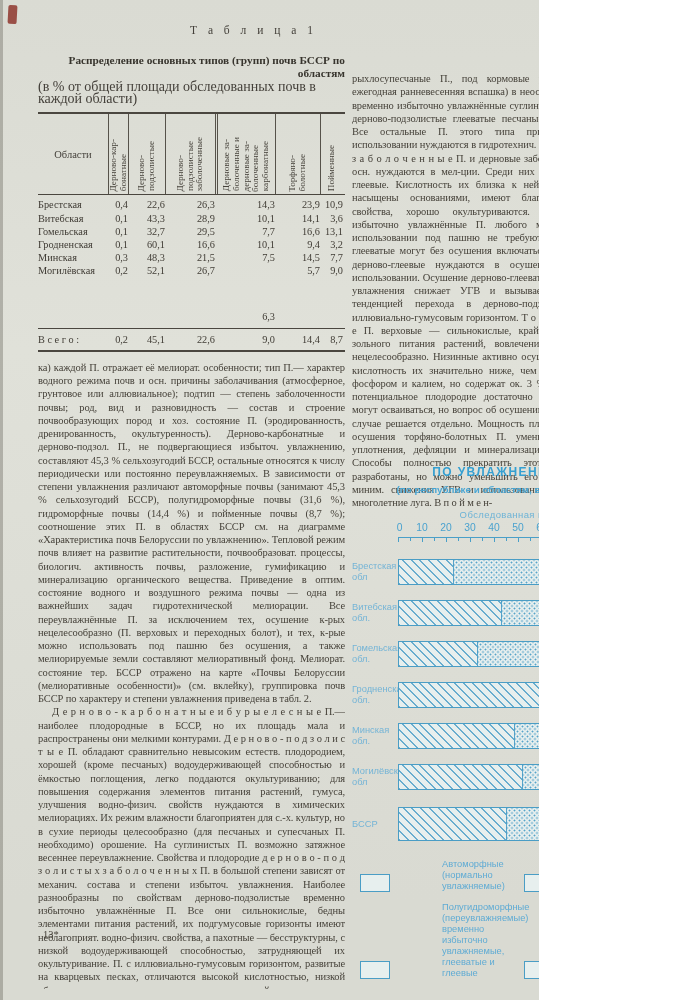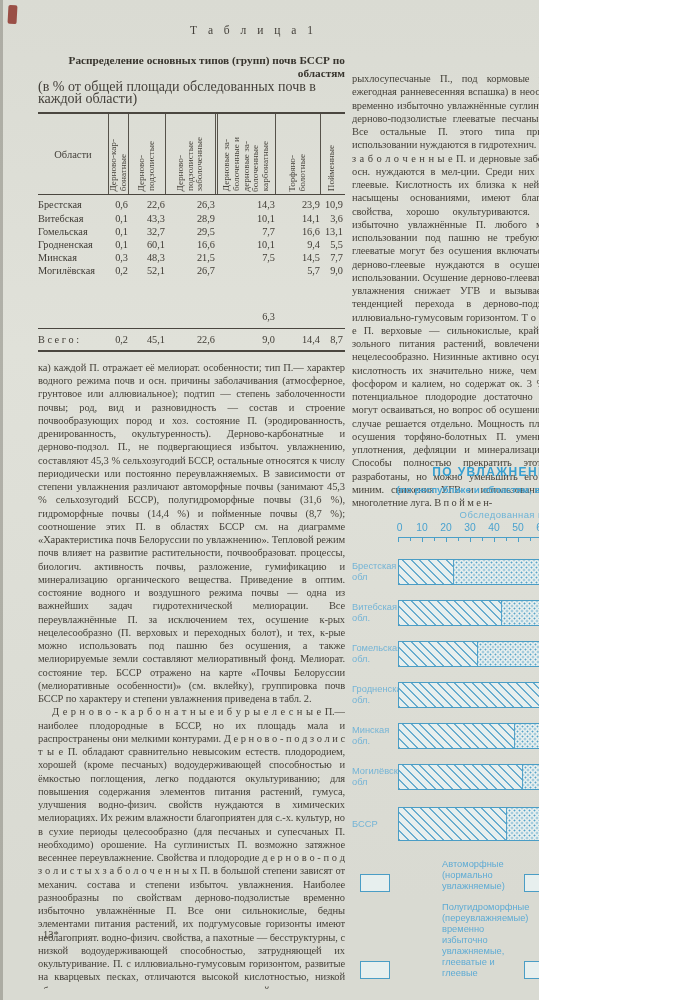--- a/index.html
+++ b/index.html
@@ -107,21 +107,21 @@
             <span class="vln">Торфяно-</span>
             <span class="vln">болотные</span>
           </div>
           <div class="th" style="width: 23px;">
             <span class="vln">Пойменные</span>
           </div>
         </div>
       <div class="tbody" id="tbody">
           <div class="trow">
             <div class="tname" style="width: 70px;">Брестская</div>
-            <div class="tnum" style="width: 20px;">0,6</div>
+            <div class="tnum" style="width: 20px;">0,4</div>
             <div class="tnum" style="width: 37px;">22,6</div>
             <div class="tnum" style="width: 50px;">26,3</div>
             <div class="tnum" style="width: 60px;">14,3</div>
             <div class="tnum" style="width: 45px;">23,9</div>
             <div class="tnum" style="width: 23px;">10,9</div>
           </div>
           <div class="trow">
             <div class="tname" style="width: 70px;">Витебская</div>
             <div class="tnum" style="width: 20px;">0,1</div>
             <div class="tnum" style="width: 37px;">43,3</div>
@@ -139,21 +139,21 @@
             <div class="tnum" style="width: 45px;">16,6</div>
             <div class="tnum" style="width: 23px;">13,1</div>
           </div>
           <div class="trow">
             <div class="tname" style="width: 70px;">Гродненская</div>
             <div class="tnum" style="width: 20px;">0,1</div>
             <div class="tnum" style="width: 37px;">60,1</div>
             <div class="tnum" style="width: 50px;">16,6</div>
             <div class="tnum" style="width: 60px;">10,1</div>
             <div class="tnum" style="width: 45px;">9,4</div>
-            <div class="tnum" style="width: 23px;">5,5</div>
+            <div class="tnum" style="width: 23px;">3,2</div>
           </div>
           <div class="trow">
             <div class="tname" style="width: 70px;">Минская</div>
             <div class="tnum" style="width: 20px;">0,3</div>
             <div class="tnum" style="width: 37px;">48,3</div>
             <div class="tnum" style="width: 50px;">21,5</div>
             <div class="tnum" style="width: 60px;">7,5</div>
             <div class="tnum" style="width: 45px;">14,5</div>
             <div class="tnum" style="width: 23px;">7,7</div>
           </div>

